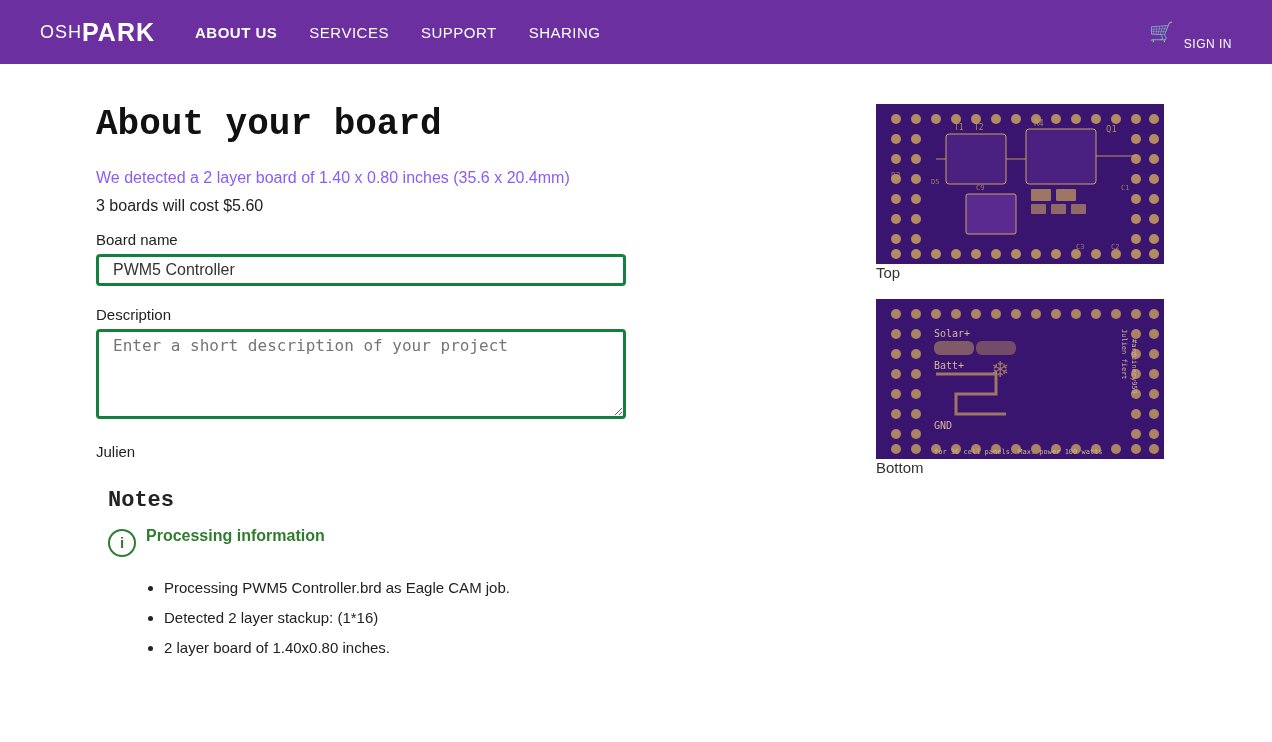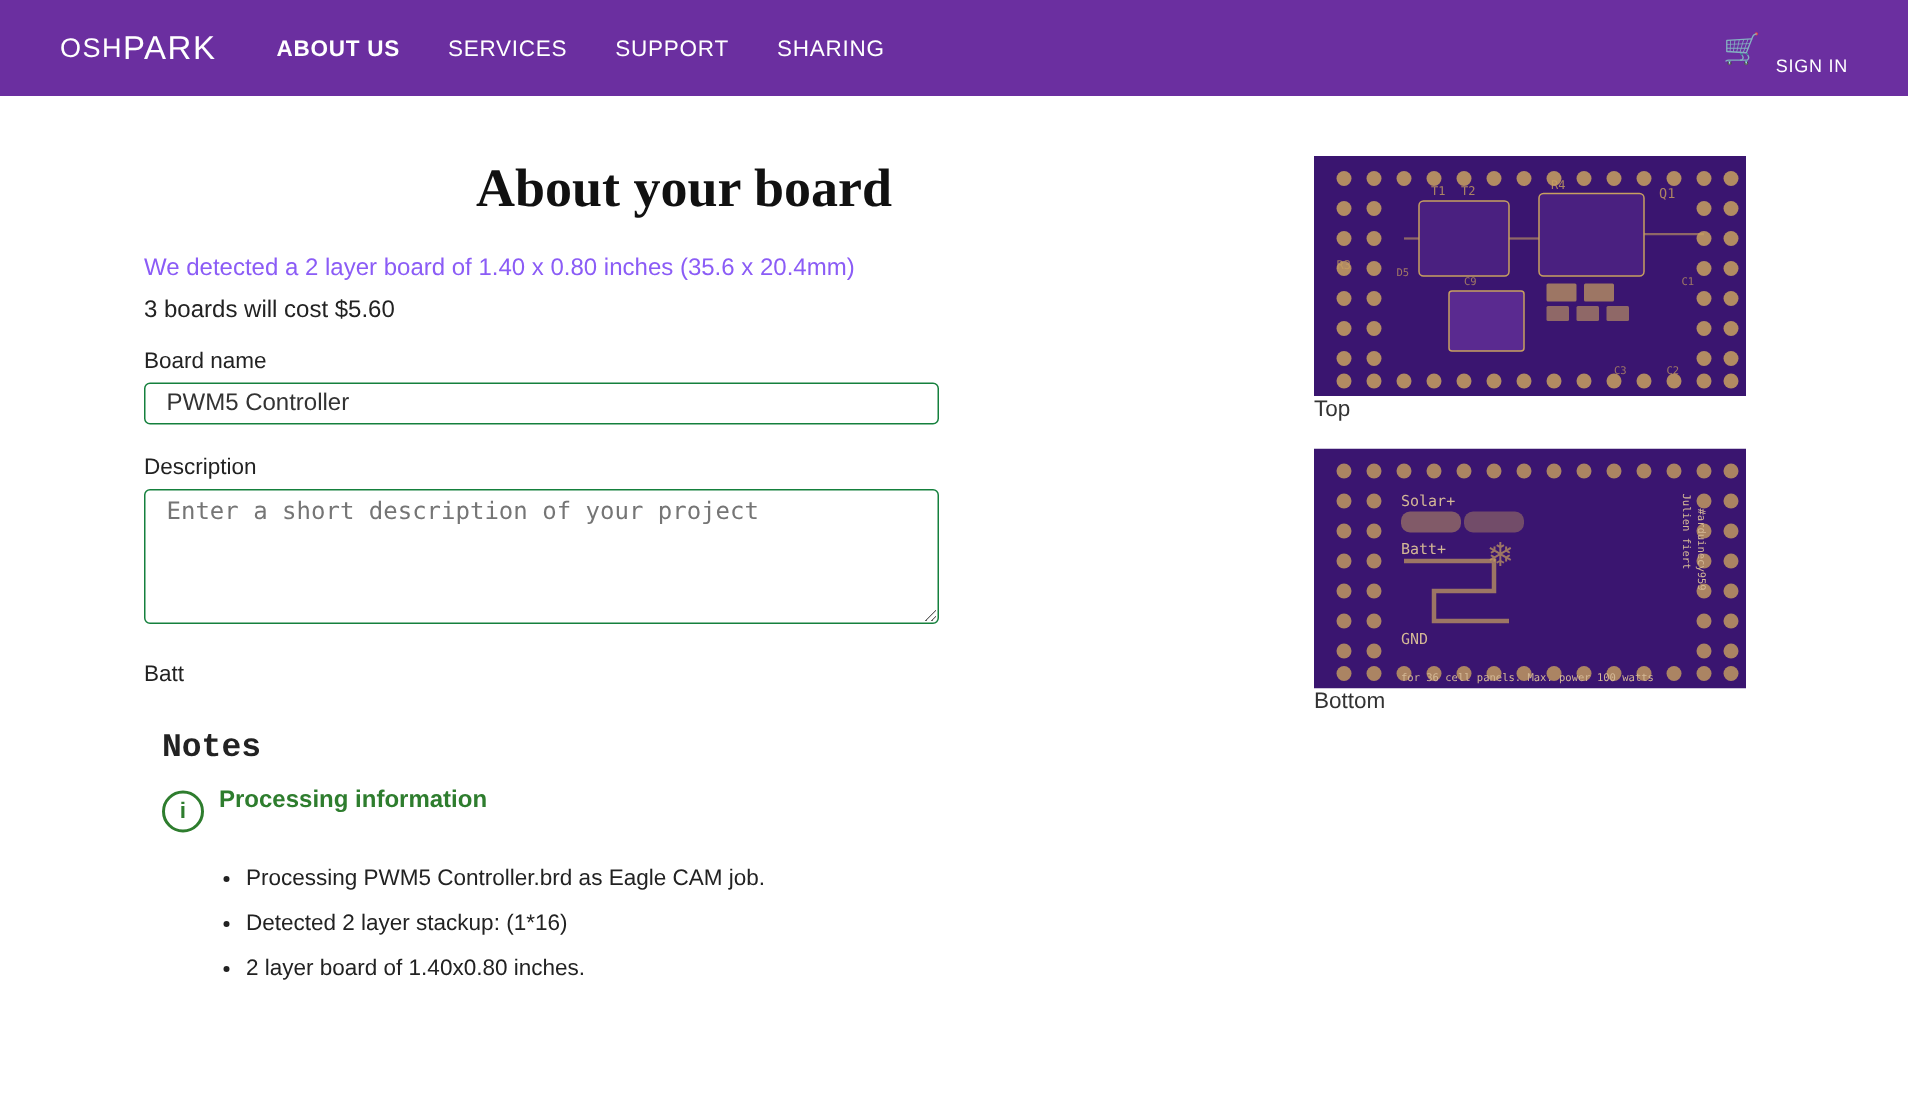--- a/index.html
+++ b/index.html
@@ -20,22 +20,22 @@
       text-decoration: none;
     }
     .logo-osh {
       color: #fff;
       font-size: 18px;
       font-weight: 300;
       letter-spacing: 1px;
     }
     .logo-park {
       color: #fff;
-      font-size: 22px;
-      font-weight: 400;
+      font-size: 25px;
+      font-weight: 700;
       letter-spacing: 1px;
     }
     .nav-links {
       display: flex;
       gap: 32px;
       flex: 1;
     }
     .nav-link {
       color: #fff;
       text-decoration: none;
@@ -82,23 +82,22 @@
     .right-panel {
       width: 290px;
       flex-shrink: 0;
     }
 
     
     h1 {
       font-size: 36px;
       font-weight: 700;
       margin-bottom: 20px;
-      font-family: Liberation Serif, serif;
+      font-family: Liberation Mono, monospace;
       color: #111;
-      text-align: center;
     }
 
     .board-info {
       font-size: 16px;
       color: #8b5cf6;
       line-height: 1.6;
       margin-bottom: 6px;
     }
 
     .cost-info {
@@ -116,21 +115,21 @@
       font-size: 15px;
       font-weight: 500;
       margin-bottom: 6px;
       color: #222;
     }
 
     .form-input {
       width: 100%;
       max-width: 530px;
       padding: 4px 14px;
-      border: 1px solid #15803d;
+      border: 3px solid #15803d;
       border-radius: 4px;
       font-size: 16px;
       color: #333;
       outline: none;
     }
 
     textarea.form-input {
       height: 90px;
       resize: vertical;
       color: #a16207;
@@ -235,21 +234,21 @@
       <label class="form-label">Board name</label>
       <input class="form-input" type="text" value="PWM5 Controller" style="">
     </div>
 
     <div class="form-group">
       <label class="form-label">Description</label>
       <textarea class="form-input" placeholder="Enter a short description of your project" style=""></textarea>
     </div>
 
     <div class="form-group">
-      <label class="form-label">Batt</label>
+      <label class="form-label">Julien</label>
     </div>
 
     <div class="notes-section">
       <h2 class="notes-title">Notes</h2>
       <div class="processing-info-box">
         <div class="info-icon">i</div>
         <span class="processing-label">Processing information</span>
       </div>
       <ul class="notes-list">
         <li>Processing PWM5 Controller.brd as Eagle CAM job.</li>

